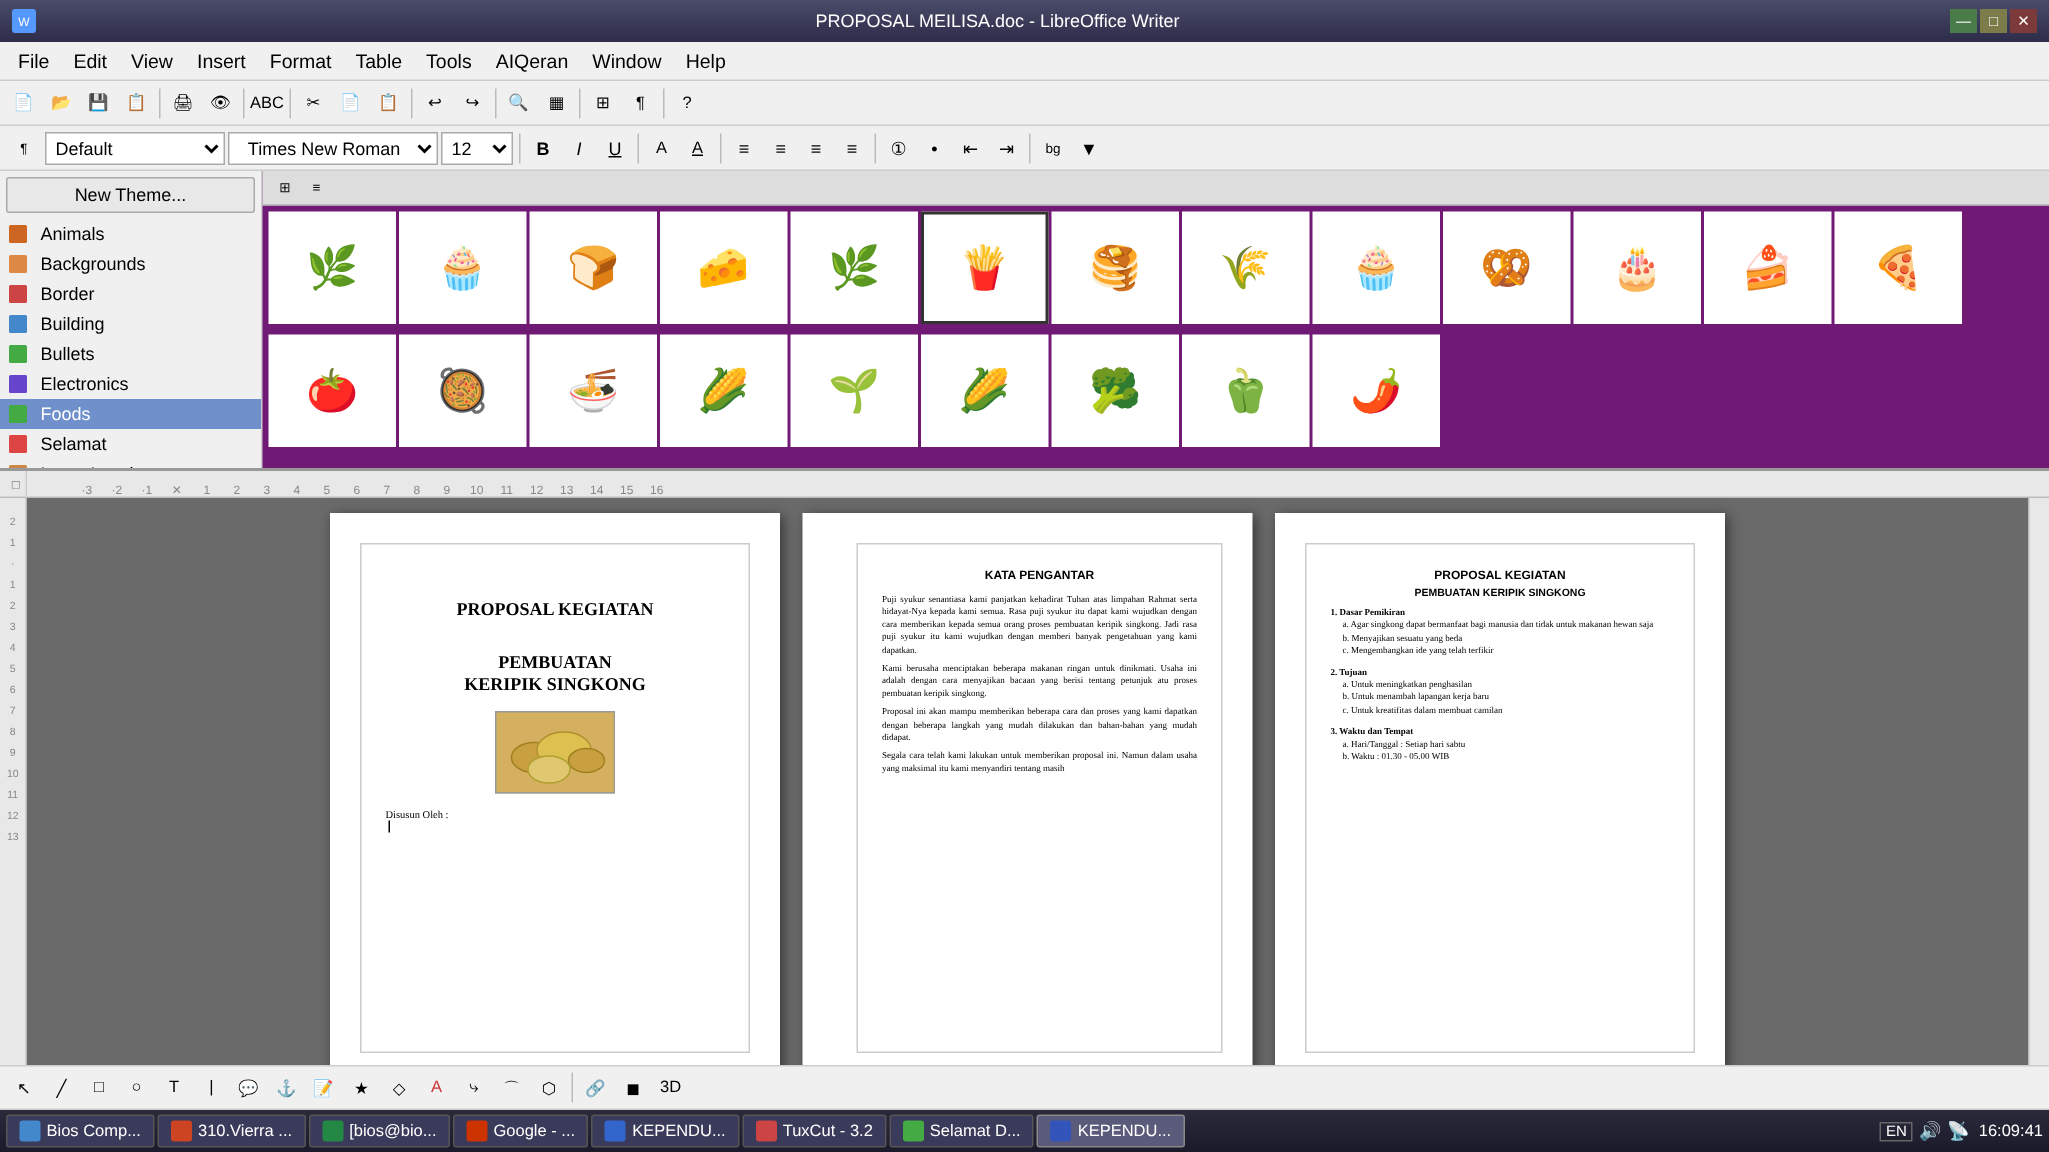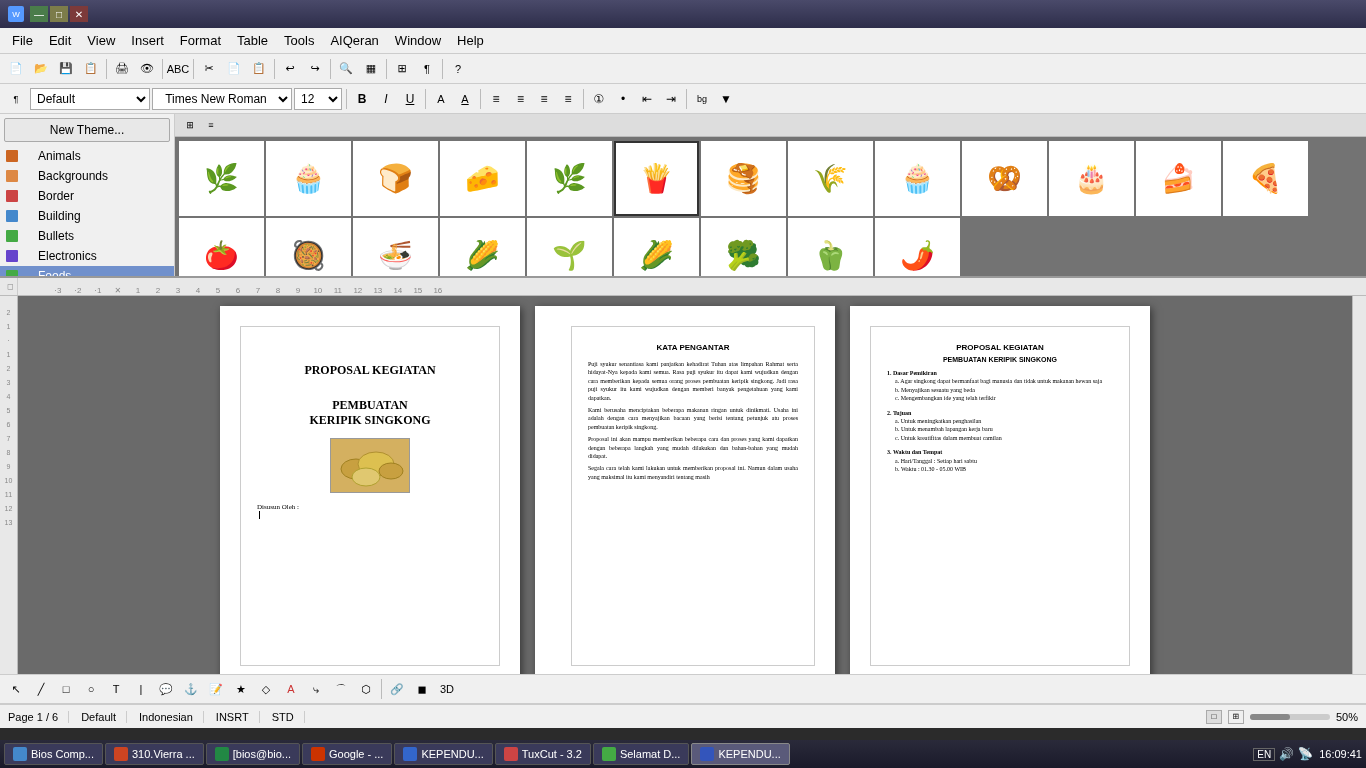--- a/index.html
+++ b/index.html
@@ -81,22 +81,22 @@
       border: 1px solid transparent;
       padding: 0 3px;
     }
     .fmt-btn.bold { font-weight: bold; }
     .fmt-btn.italic { font-style: italic; }
     .fmt-btn.underline { text-decoration: underline; }
 
     
     #gallery-area {
       display: flex;
-      height: 164px;
-      background: #737373;
+      height: 200px;
+      background: #701a75;
       border-bottom: 2px solid #999;
     }
 
     
     #gallery-sidebar {
       width: 175px;
       background: #f0f0f0;
       border-right: 1px solid #ccc;
       overflow-y: auto;
     }
@@ -109,21 +109,21 @@
       cursor: pointer;
       font-size: 12px;
       border-radius: 2px;
     }
     .gallery-cat {
       display: flex;
       align-items: center;
       padding: 3px 6px;
       cursor: pointer;
       font-size: 12px;
-      gap: 20px;
+      gap: 9px;
     }
     .gallery-cat.active { background: #7090cc; color: white; }
     .cat-color {
       width: 12px; height: 12px; border-radius: 1px;
     }
     #gallery-header {
       background: #ddd;
       padding: 2px 6px;
       font-size: 11px;
       border-bottom: 1px solid #bbb;
@@ -330,20 +330,21 @@
     
     ::-webkit-scrollbar { width: 8px; height: 8px; }
     ::-webkit-scrollbar-track { background: #e0e0e0; }
     ::-webkit-scrollbar-thumb { background: #aaa; border-radius: 2px; }
   </style>
 </head>
 <body>
 
 <div id="titlebar">
   <div class="app-icon">W</div>
+  <span class="title">PROPOSAL MEILISA.doc - LibreOffice Writer</span>
   <div class="controls">
     <div class="ctrl-btn ctrl-min">—</div>
     <div class="ctrl-btn ctrl-max">□</div>
     <div class="ctrl-btn ctrl-close">✕</div>
   </div>
 </div>
 
 <div id="menubar">
   <div class="menu-item">File</div>
   <div class="menu-item">Edit</div>

